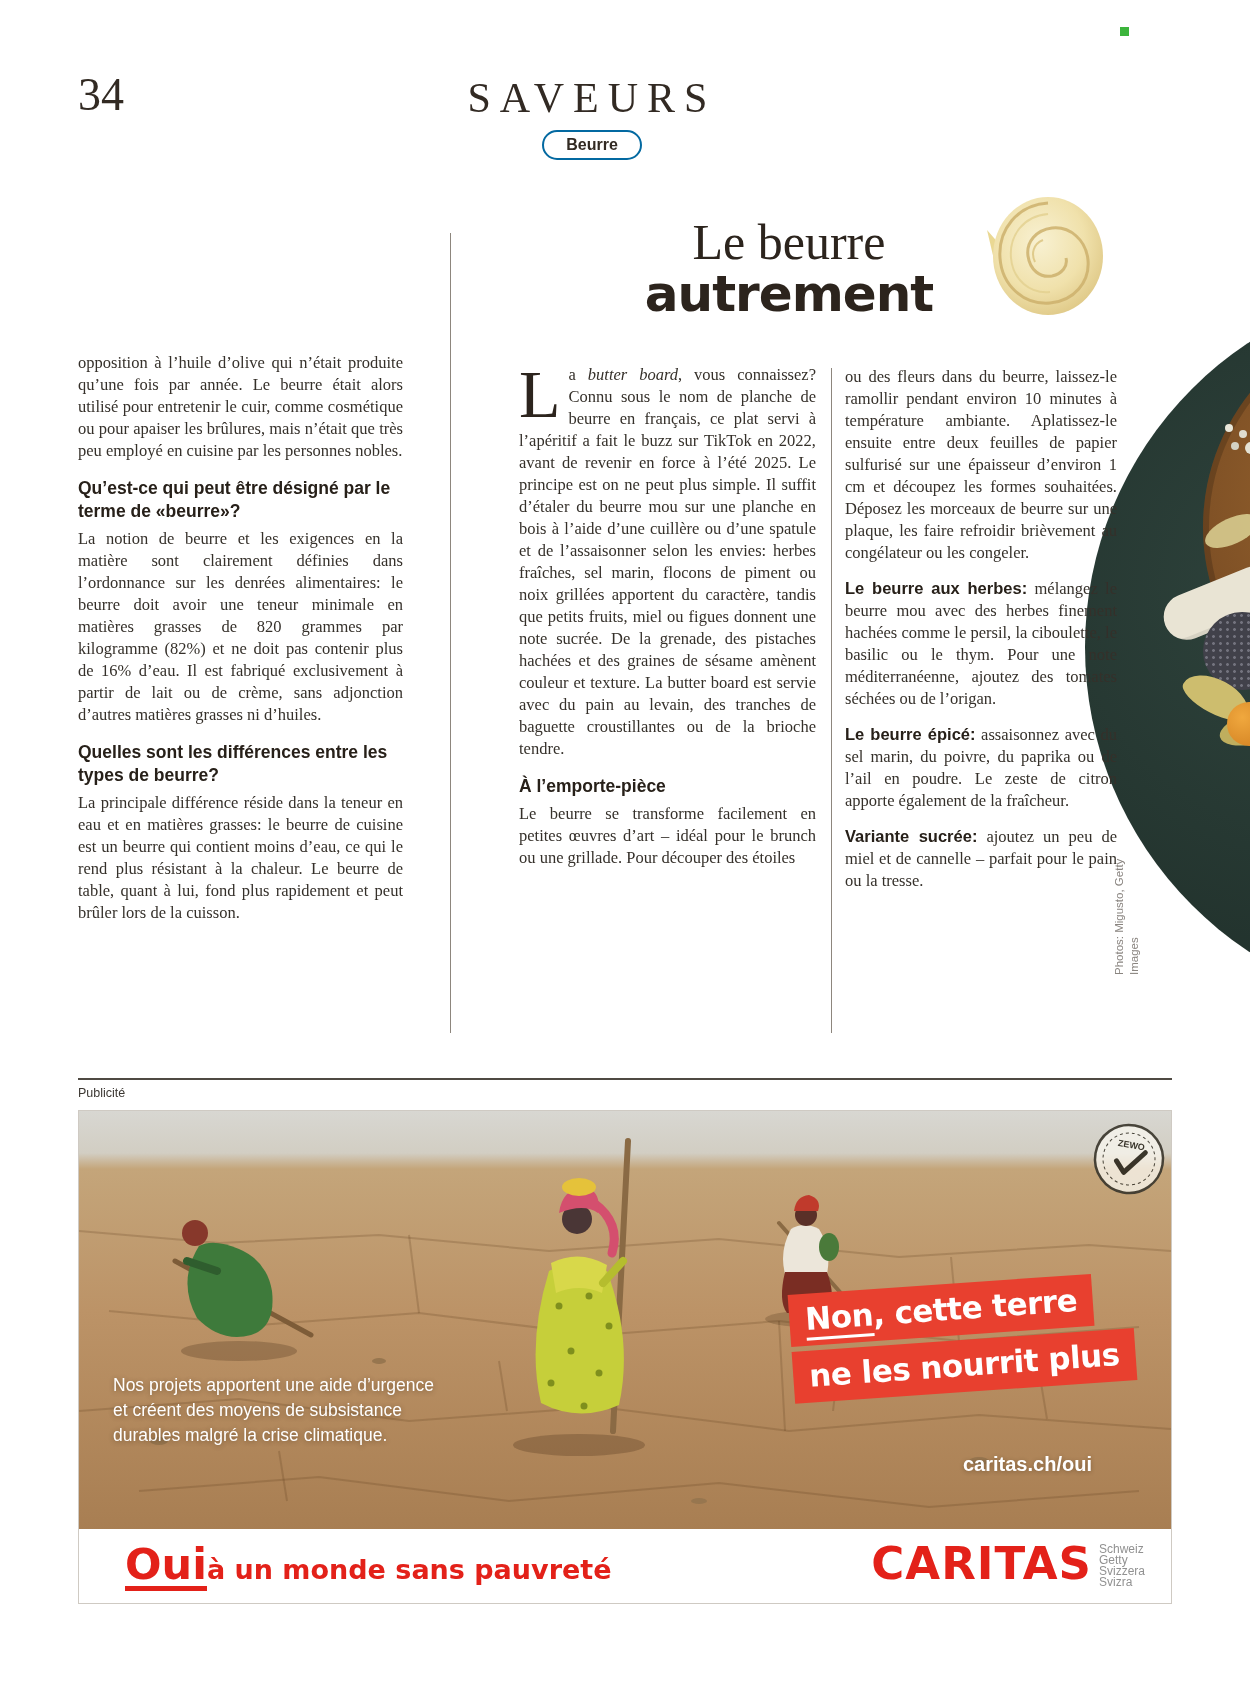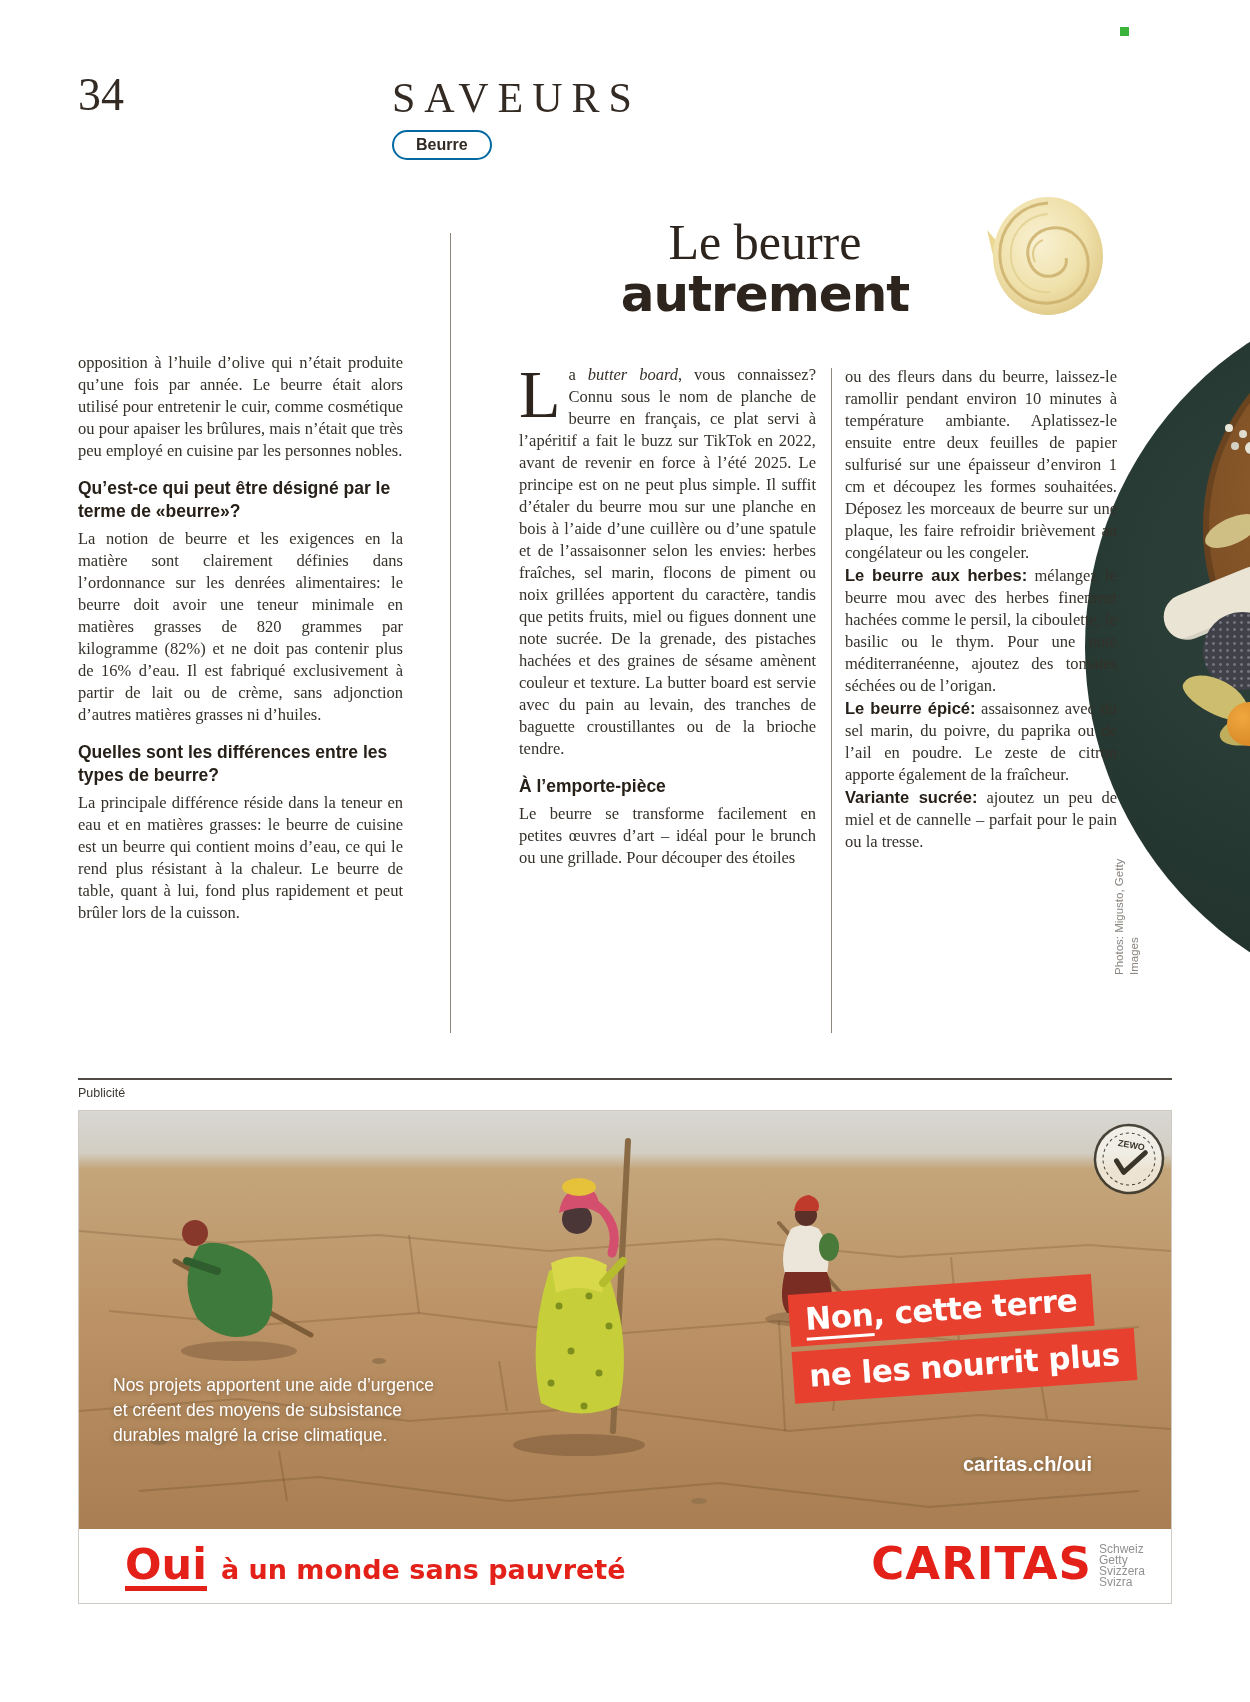--- a/index.html
+++ b/index.html
@@ -1,29 +1,29 @@
 <!DOCTYPE html>
 <html><head>
 <meta charset="utf-8">
 <style>
   html,body{margin:0;padding:0;background:#ffffff;}
   #page{position:relative;width:1250px;height:1702px;background:#ffffff;overflow:hidden;
         font-family:"Liberation Serif","DejaVu Serif",serif;color:#35302a;}
 
   
   .page-num{position:absolute;left:78px;top:68px;font-size:46px;color:#322a23;}
-  .masthead{position:absolute;left:392px;top:74px;width:400px;}
+  .masthead{position:absolute;left:392px;top:74px;width:400px;text-align:center;}
   .masthead .title{font-size:42px;letter-spacing:9px;color:#322a23;}
   .badge{display:inline-block;margin-top:8px;border:2px solid #0369a1;border-radius:22px;
          padding:4px 22px;font-family:"Liberation Sans","DejaVu Sans",sans-serif;
          font-weight:700;font-size:16px;color:#322a23;}
   .green-dot{position:absolute;left:1120px;top:27px;width:9px;height:9px;background:#3cb43c;}
 
   
-  .headline{position:absolute;left:450px;top:216px;width:630px;text-align:center;line-height:1.04;}
+  .headline{position:absolute;left:450px;top:216px;width:630px;text-align:center;line-height:1.04;padding-left:24px;}
   .headline .l1{font-size:50px;color:#2c241d;}
   .headline .l2{font-family:"DejaVu Sans","Liberation Sans",sans-serif;font-weight:700;
                 font-size:50px;color:#2c241d;letter-spacing:-1px;text-align:center;}
   .butter-curl{position:absolute;left:985px;top:190px;width:122px;height:128px;}
 
   
   .vrule{position:absolute;width:1px;background:#8d867d;}
   .vrule.one{left:450px;top:233px;height:800px;}
   .vrule.two{left:831px;top:368px;height:665px;}
 
@@ -50,21 +50,21 @@
         background:radial-gradient(circle at 35% 35%,#f0a83e,#cf7d1f);}
 
   .photo-credit{position:absolute;left:1112px;top:850px;height:125px;
         writing-mode:vertical-rl;transform:rotate(180deg);
         font-family:"Liberation Sans","DejaVu Sans",sans-serif;font-size:11.5px;
         line-height:15px;color:#8a8580;}
 
   
   .col{position:absolute;font-size:16.5px;line-height:22px;text-align:justify;color:#35302a;}
   .col p{margin:0 0 0 0;}
-  .col p+p{}
+  .col p+p{margin-top:13px;}
   .col h3{font-family:"Liberation Sans","DejaVu Sans",sans-serif;font-weight:700;
           font-size:17.5px;line-height:23px;color:#272019;margin:15px 0 5px;text-align:left;}
   .col .lead{font-family:"Liberation Sans","DejaVu Sans",sans-serif;font-weight:700;color:#272019;}
   .col1{left:78px;top:352px;width:325px;}
   .col2{left:519px;top:364px;width:297px;}
   .col3{left:845px;top:366px;width:272px;}
   .dropcap{float:left;font-size:68px;line-height:52px;padding:4px 8px 0 0;color:#2c241d;}
 
   
   .pub-rule{position:absolute;left:78px;top:1078px;width:1094px;height:2px;background:#4f4a43;}
@@ -79,21 +79,21 @@
         font-size:17.5px;line-height:25px;color:#ffffff;text-shadow:0 1px 5px rgba(60,40,20,.45);}
   .claims{position:absolute;left:712px;top:172px;transform:rotate(-4deg);
         font-family:"DejaVu Sans","Liberation Sans",sans-serif;font-weight:700;}
   .claim{display:table;background:#e8402f;color:#ffffff;font-size:31px;line-height:36px;
         padding:7px 16px 9px;letter-spacing:-0.5px;}
   .claim+.claim{margin-top:5px;}
   .claim u{text-decoration:none;border-bottom:3px solid #ffffff;padding-bottom:1px;}
   .ad-url{position:absolute;left:884px;top:342px;font-family:"Liberation Sans",sans-serif;
         font-weight:700;font-size:20px;color:#ffffff;text-shadow:0 1px 4px rgba(60,40,20,.4);}
   .ad-band{position:absolute;left:0;bottom:0;width:1092px;height:74px;background:#ffffff;}
-  .slogan{position:absolute;left:46px;top:14px;display:flex;align-items:baseline;gap:14px;
+  .slogan{position:absolute;left:46px;top:14px;display:flex;align-items:baseline;
         font-family:"DejaVu Sans","Liberation Sans",sans-serif;color:#e32119;}
   .slogan .oui{font-weight:700;font-size:43px;border-bottom:5px solid #e32119;line-height:1;}
   .slogan .rest{font-weight:700;font-size:27px;}
   .brand{position:absolute;right:26px;top:12px;display:flex;align-items:flex-start;}
   .brand .word{font-family:"DejaVu Sans","Liberation Sans",sans-serif;font-weight:700;
         font-size:45px;line-height:46px;color:#e32119;letter-spacing:1px;}
   .brand .regions{margin-left:7px;font-family:"Liberation Sans",sans-serif;font-size:12px;
         line-height:11px;color:#919191;padding-top:3px;}
 </style>
 </head>

